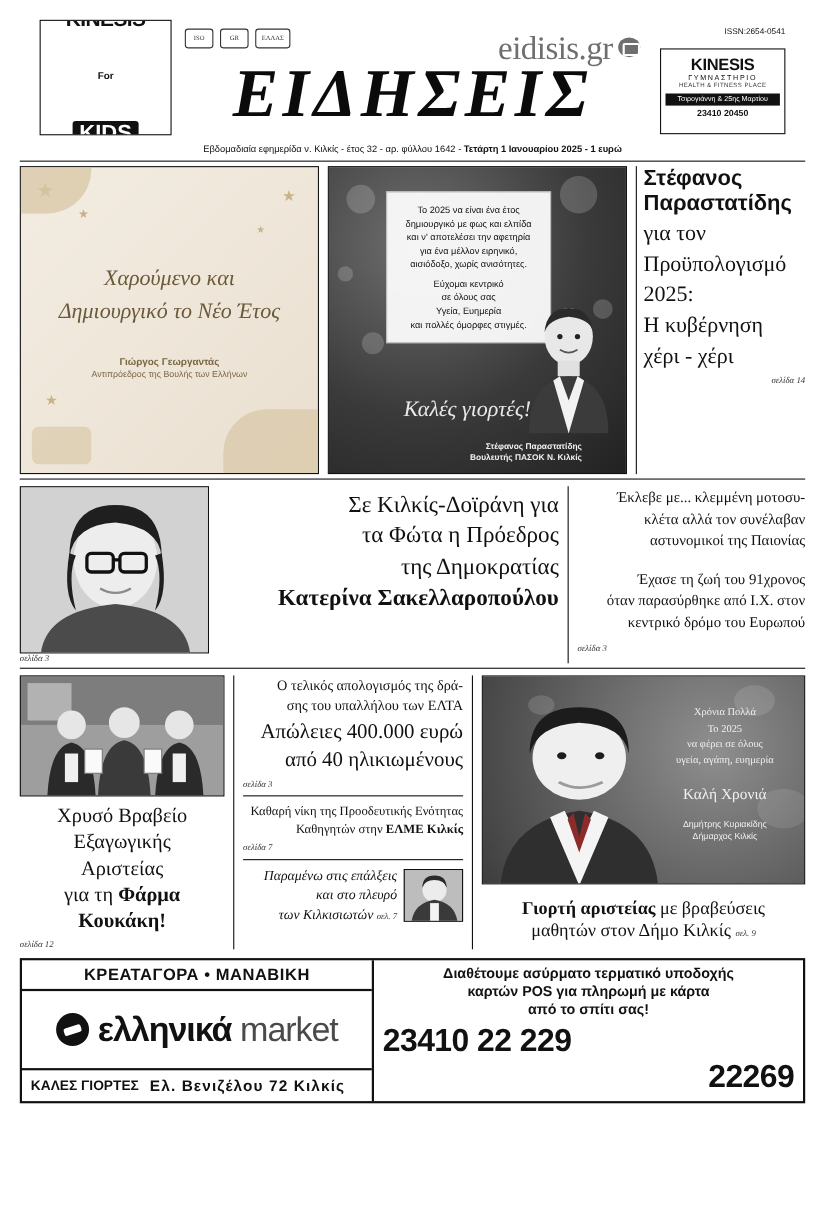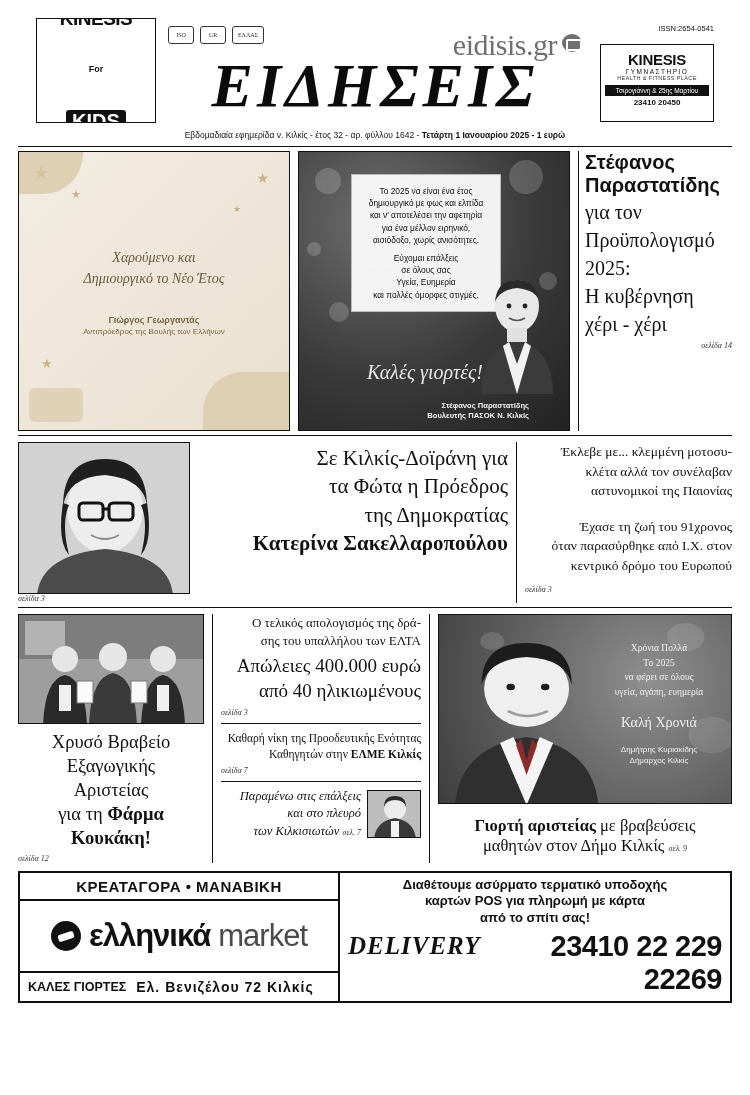--- a/index.html
+++ b/index.html
@@ -67,21 +67,21 @@
   .rule { border-top:1.5px solid #111; margin:4px 0; }
   .rule-thin { border-top:1px solid #111; }
 
   
   .row1 { display:flex; gap:8px; height:280px; margin-top:4px; }
   .card-newyear {
     width:272px; border:1px solid #111; position:relative; overflow:hidden;
     background:linear-gradient(135deg,#f3ece2 0%, #efe7da 45%, #e9dfd0 100%);
   }
   .ny-inner { position:absolute; inset:10px; display:flex; flex-direction:column; align-items:center; justify-content:center; text-align:center; }
-  .ny-t1 { font-family:"Liberation Serif", serif; font-style:italic; font-size:14px; color:#6b5a3a; line-height:1.5; }
+  .ny-t1 { font-family:"Liberation Serif", serif; font-style:italic; font-size:20px; color:#6b5a3a; line-height:1.5; }
   .ny-t2 { font-family:"Liberation Sans", sans-serif; font-size:9px; color:#7a6642; margin-top:26px; font-weight:bold; }
   .ny-t3 { font-family:"Liberation Sans", sans-serif; font-size:8px; color:#7a6642; margin-top:2px; }
   .star { position:absolute; color:#c9b289; font-size:18px; }
   .rib { position:absolute; background:#d8c7a6; }
 
   .card-wish {
     width:272px; border:1px solid #111; position:relative; overflow:hidden;
     background:radial-gradient(circle at 30% 25%, #6f6f6f 0%, #3a3a3a 55%, #222 100%);
   }
   .bokeh { position:absolute; border-radius:50%; background:rgba(255,255,255,.18); }
@@ -230,21 +230,21 @@
       <div class="bokeh" style="left:8px;top:90px;width:14px;height:14px;"></div>
       <div class="bokeh" style="left:240px;top:120px;width:18px;height:18px;"></div>
 
       <div class="wish-box">
         <div>Το 2025 να είναι ένα έτος</div>
         <div>δημιουργικό με φως και ελπίδα</div>
         <div>και ν' αποτελέσει την αφετηρία</div>
         <div>για ένα μέλλον ειρηνικό,</div>
         <div>αισιόδοξο, χωρίς ανισότητες.</div>
         <div class="sep"></div>
-        <div>Εύχομαι επάλξεις</div>
+        <div>Εύχομαι κεντρικό</div>
         <div>σε όλους σας</div>
         <div>Υγεία, Ευημερία</div>
         <div>και πολλές όμορφες στιγμές.</div>
       </div>
 
       <svg class="wish-face" viewBox="0 0 92 122">
         <ellipse cx="46" cy="34" rx="22" ry="26" fill="#e8e8e8"></ellipse>
         <path d="M24 30 Q26 8 46 8 Q66 8 68 30 Q66 18 46 16 Q28 18 24 30Z" fill="#2b2b2b"></path>
         <rect x="36" y="56" width="20" height="14" fill="#e0e0e0"></rect>
         <path d="M10 122 Q10 74 46 70 Q82 74 82 122 Z" fill="#3b3b3b"></path>
@@ -430,20 +430,19 @@
       <div class="ad-l3">
         <div class="g">ΚΑΛΕΣ ΓΙΟΡΤΕΣ</div>
         <div class="a">Ελ. Βενιζέλου 72 Κιλκίς</div>
       </div>
     </div>
     <div class="ad-right">
       <div class="ad-r1">Διαθέτουμε ασύρματο τερματικό υποδοχής</div>
       <div class="ad-r1">καρτών POS για πληρωμή με κάρτα</div>
       <div class="ad-r1">από το σπίτι σας!</div>
       <div class="ad-r2">
-        <div class="ad-delivery">DELIVERY</div>
         <div class="ad-phone">23410 22 229</div>
       </div>
       <div class="ad-phone2">22269</div>
     </div>
   </div>
 
 </div>
 
 </body></html>

